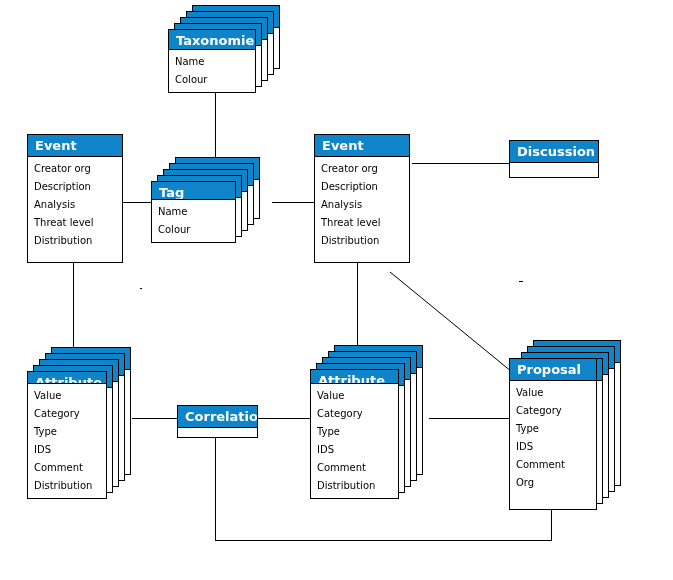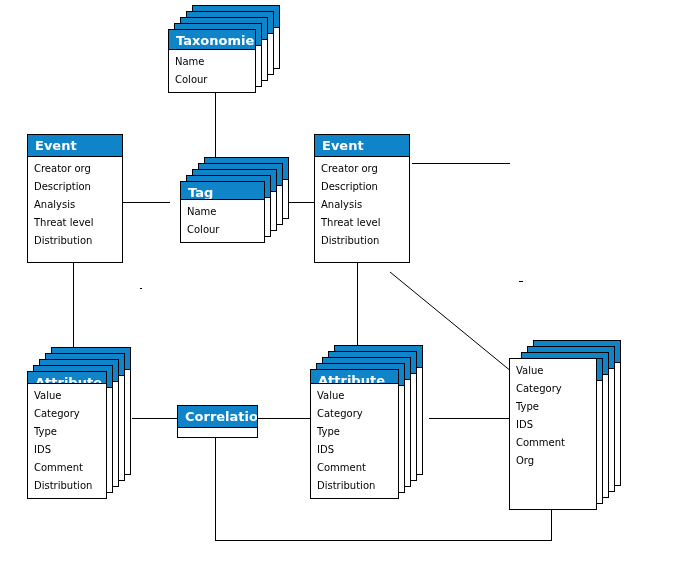--- a/index.html
+++ b/index.html
@@ -160,21 +160,21 @@
       <div class="card-body">
         <div class="field">Creator org</div>
         <div class="field">Description</div>
         <div class="field">Analysis</div>
         <div class="field">Threat level</div>
         <div class="field">Distribution</div>
       </div>
     </div>
   </div>
 
-  <div class="entity" style="left:180px; top:157px; width:110px; height:86px;">
+  <div class="entity" style="left:151px; top:157px; width:110px; height:86px;">
     <div class="shadow-layer" style="left:24px; top:0px; width:85px; height:62px;">
         <div class="slhdr" style="height:22px;"></div>
       </div>
     <div class="shadow-layer" style="left:18px; top:6px; width:85px; height:62px;">
         <div class="slhdr" style="height:22px;"></div>
       </div>
     <div class="shadow-layer" style="left:12px; top:12px; width:85px; height:62px;">
         <div class="slhdr" style="height:22px;"></div>
       </div>
     <div class="shadow-layer" style="left:6px; top:18px; width:85px; height:62px;">
@@ -195,20 +195,26 @@
       <div class="card-body">
         <div class="field">Creator org</div>
         <div class="field">Description</div>
         <div class="field">Analysis</div>
         <div class="field">Threat level</div>
         <div class="field">Distribution</div>
       </div>
     </div>
   </div>
 
+  <div class="entity" style="left:509px; top:140px; width:90px; height:38px;">
+    <div class="card" style="left:0px; top:0px; width:90px; height:38px;">
+      <div class="card-title">Discussion</div>
+      <div class="card-body empty"></div>
+    </div>
+  </div>
 
   <div class="entity" style="left:27px; top:347px; width:112px; height:152px;">
     <div class="shadow-layer" style="left:24px; top:0px; width:80px; height:128px;">
         <div class="slhdr" style="height:22px;"></div>
       </div>
     <div class="shadow-layer" style="left:18px; top:6px; width:80px; height:128px;">
         <div class="slhdr" style="height:22px;"></div>
       </div>
     <div class="shadow-layer" style="left:12px; top:12px; width:80px; height:128px;">
         <div class="slhdr" style="height:22px;"></div>
@@ -269,20 +275,21 @@
     <div class="shadow-layer" style="left:18px; top:6px; width:88px; height:146px;">
         <div class="slhdr" style="height:22px;"></div>
       </div>
     <div class="shadow-layer" style="left:12px; top:12px; width:88px; height:146px;">
         <div class="slhdr" style="height:22px;"></div>
       </div>
     <div class="shadow-layer" style="left:6px; top:18px; width:88px; height:146px;">
         <div class="slhdr" style="height:22px;"></div>
       </div>
     <div class="card" style="left:0px; top:18px; width:88px; height:152px;">
+      <div class="card-title">Proposal</div>
       <div class="card-body">
         <div class="field">Value</div>
         <div class="field">Category</div>
         <div class="field">Type</div>
         <div class="field">IDS</div>
         <div class="field">Comment</div>
         <div class="field">Org</div>
       </div>
     </div>
   </div>

